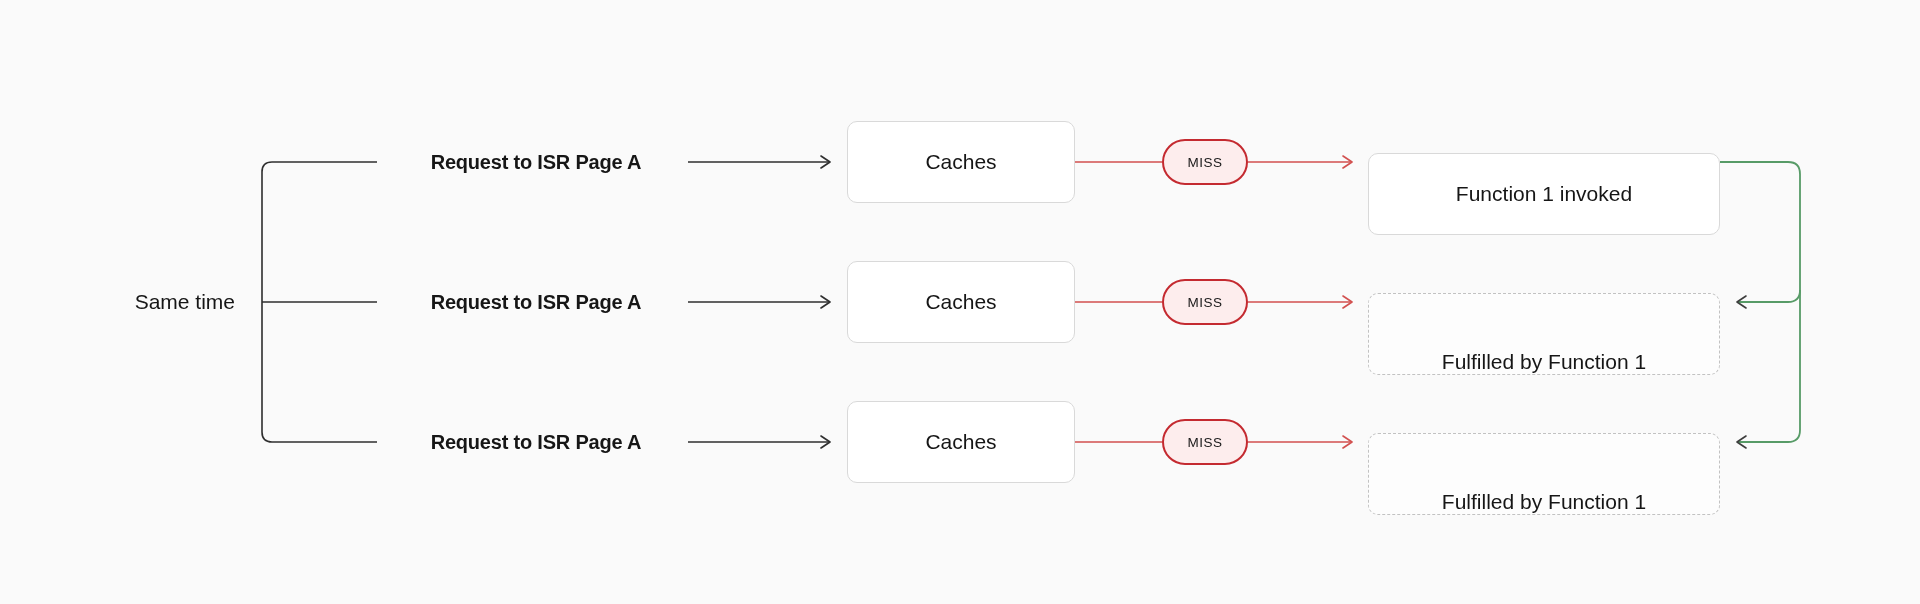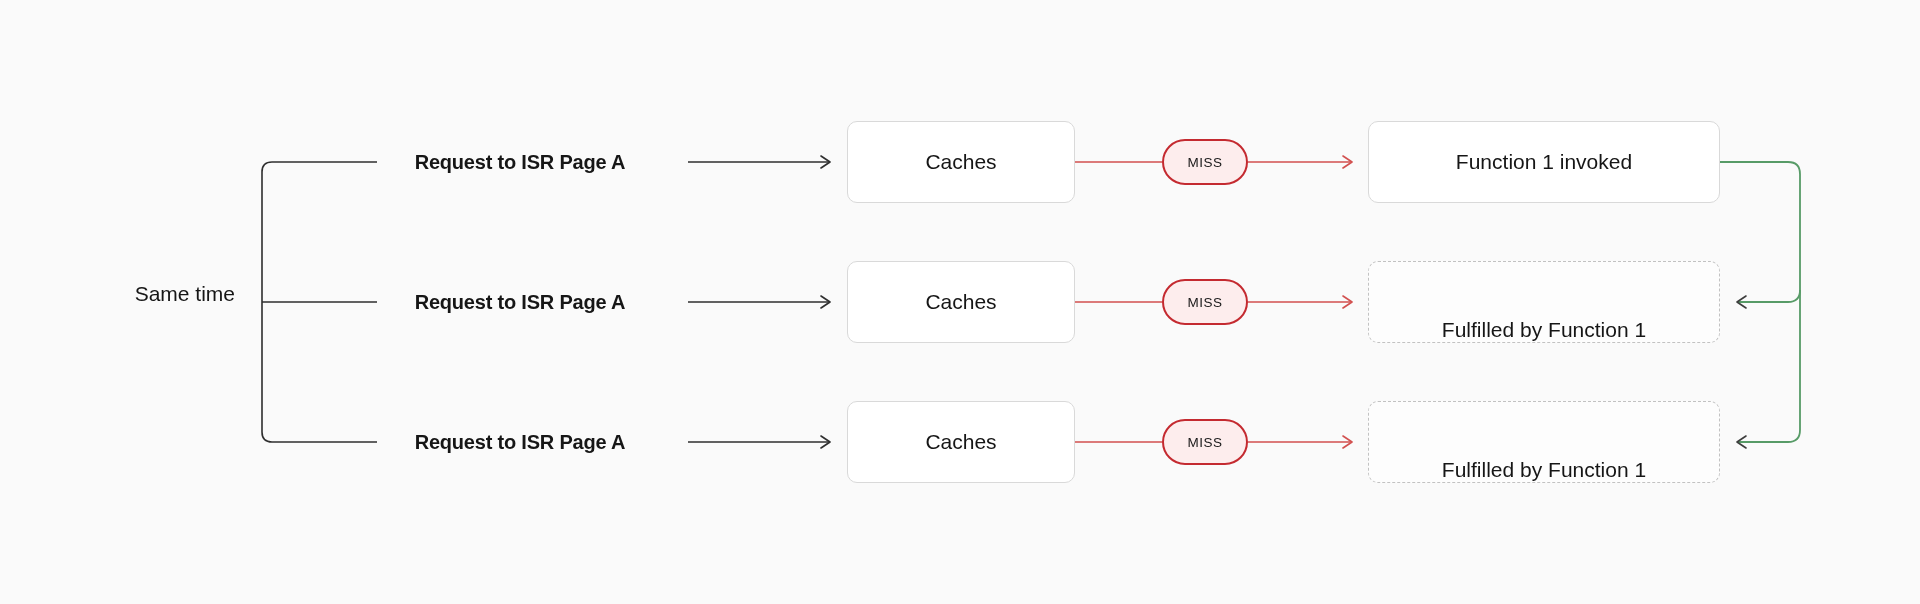--- a/index.html
+++ b/index.html
@@ -14,35 +14,35 @@
   .wire-dark{stroke:var(--line-dark,#2f2f2f);stroke-width:1.6;fill:none;}
   .wire-red{stroke:var(--red-line,#d2504f);stroke-width:1.6;fill:none;}
   .wire-green{stroke:var(--green-line,#579b67);stroke-width:1.8;fill:none;}
   .head{stroke-linecap:round;stroke-linejoin:round;fill:none;stroke-width:1.6;}
   .head-dark{stroke:var(--line-dark,#2f2f2f);}
   .head-red{stroke:var(--red-line,#d2504f);}
   .head-gray{stroke:#3d3d3d;}
 
   .abs{position:absolute;z-index:1;display:flex;align-items:center;justify-content:center;box-sizing:border-box;}
 
-  .same-time{left:80px;top:280px;width:155px;height:28px;justify-content:flex-end;
+  .same-time{left:80px;top:288px;width:155px;height:28px;justify-content:flex-end;
     font-size:21px;color:var(--text,#161616);}
-  .request-label{left:396px;width:248px;height:30px;font-size:20px;font-weight:700;letter-spacing:-0.2px;}
+  .request-label{left:412px;width:248px;height:30px;font-size:20px;font-weight:700;letter-spacing:-0.2px;}
   .req-1{top:147px}.req-2{top:287px}.req-3{top:427px}
 
   .cache-box{left:847px;width:228px;height:82px;background:var(--box-fill,#ffffff);
     border:1.5px solid var(--box-border,#d9d9d9);border-radius:10px;font-size:21px;}
   .box-1{top:121px}.box-2{top:261px}.box-3{top:401px}
 
   .miss-pill{left:1162px;width:86px;height:46px;background:var(--red-fill,#fdeded);
     border:2.5px solid var(--red-border,#c22f2f);border-radius:23px;
     font-size:13.5px;font-weight:500;letter-spacing:0.5px;color:#1a1a1a;align-items:center;}
   .pill-1{top:139px}.pill-2{top:279px}.pill-3{top:419px}
 
-  .result-box{left:1368px;width:352px;height:82px;border-radius:10px;font-size:21px;}
+  .result-box{left:1368px;width:352px;height:82px;border-radius:10px;font-size:21px;margin-top:32px;}
   .result-solid{background:var(--box-fill,#ffffff);border:1.5px solid var(--box-border,#d9d9d9);}
   .result-dashed{background:#fdfdfd;border:1.5px dashed var(--dashed-border,#c2c2c2);align-items:flex-end;}
 </style>
 </head>
 <body>
 
 <div class="canvas">
 
   <svg class="wires" width="1920" height="604" viewBox="0 0 1920 604">
 

